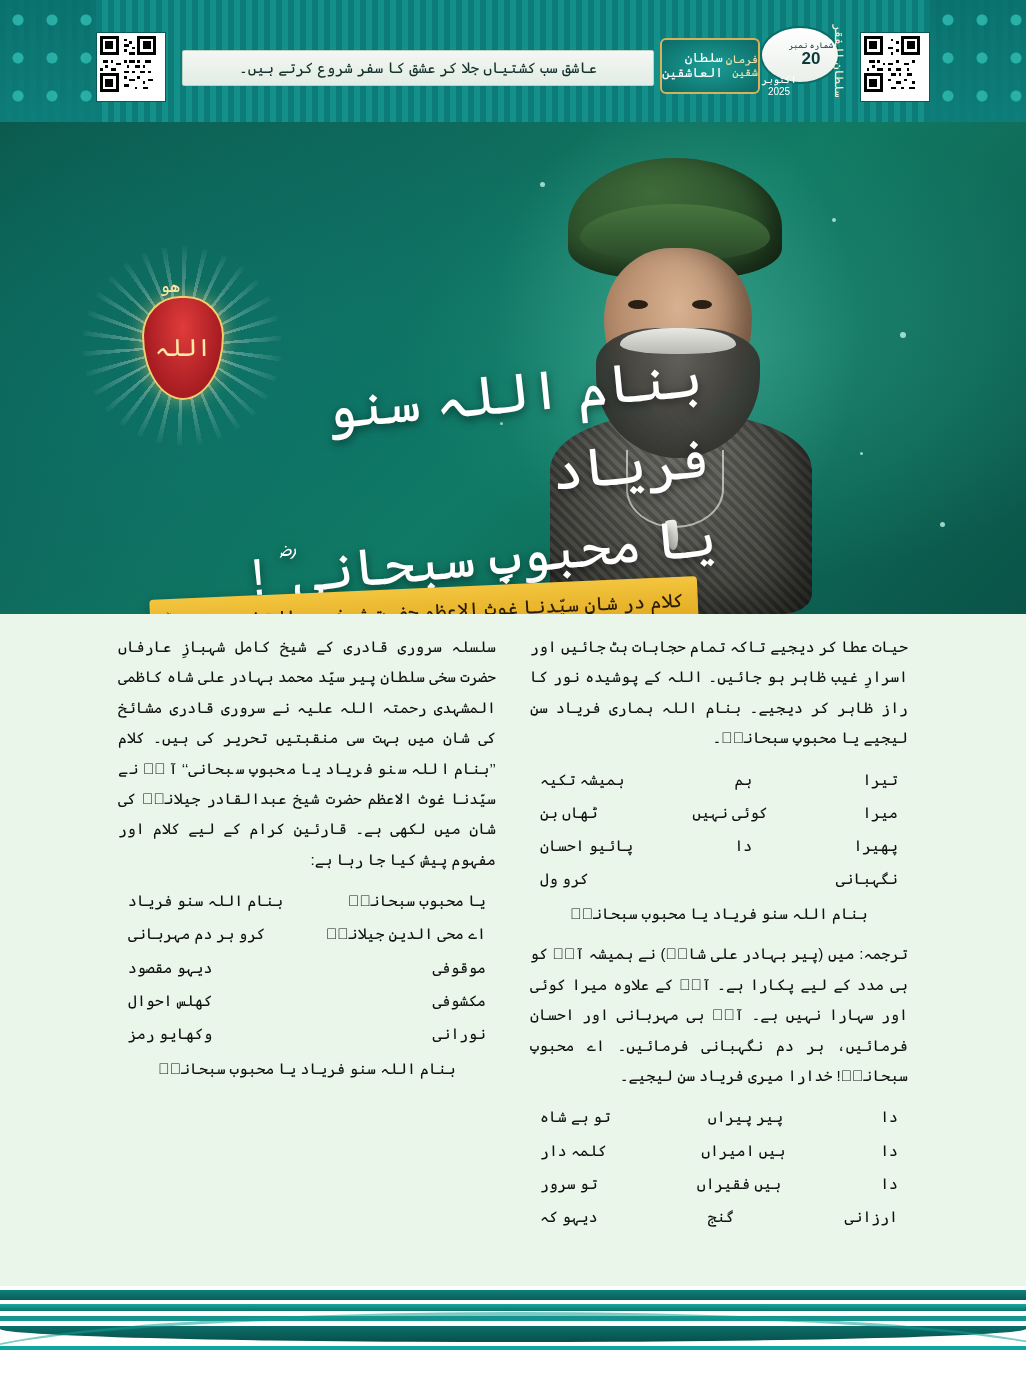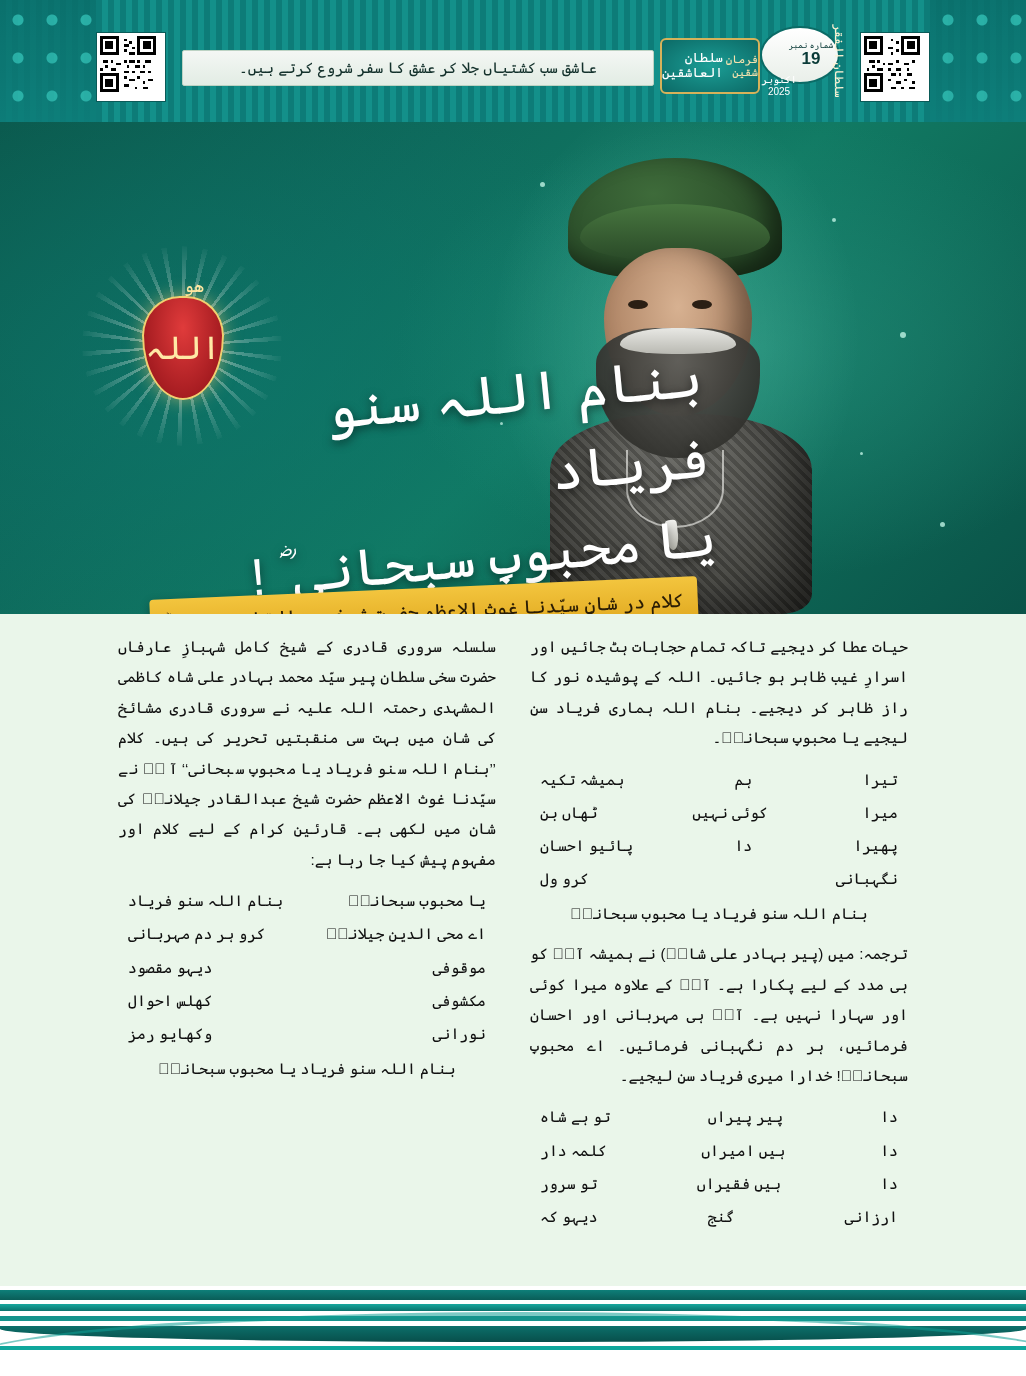--- a/index.html
+++ b/index.html
@@ -163,26 +163,26 @@
     -webkit-mask:radial-gradient(circle,rgba(0,0,0,1) 22%,rgba(0,0,0,.25) 62%,transparent 74%);
             mask:radial-gradient(circle,rgba(0,0,0,1) 22%,rgba(0,0,0,.25) 62%,transparent 74%);
     opacity:.75;
   }
   .ism-core{
     position:absolute;left:34px;top:24px;width:78px;height:100px;
     background:radial-gradient(ellipse at 50% 30%,#e03b3b,#8d0f16);
     border:2px solid #f0d071;
     border-radius:46% 46% 50% 50%/38% 38% 62% 62%;
     display:flex;align-items:center;justify-content:center;
-    color:#ffe9a6;font-size:32px;direction:rtl;
+    color:#ffe9a6;font-size:24px;direction:rtl;
     box-shadow:0 0 18px rgba(255,210,120,.55);
   }
   .ism-top{
     position:absolute;left:52px;top:4px;width:44px;height:26px;color:#ffe9a6;font-size:17px;
-    text-align:right;direction:rtl;
+    text-align:left;direction:rtl;
   }
 
   .hero-title{
     position:absolute;left:210px;top:236px;width:500px;text-align:right;direction:rtl;
     color:#ffffff;font-size:54px;line-height:1.5;
     text-shadow:0 3px 10px rgba(0,0,0,.5);
     transform:rotate(-5deg);
   }
   .hero-title .l2{font-size:52px;}
   .hero-sub{
@@ -342,21 +342,21 @@
 
     <div class="head-title-bar">عاشق سب کشتیاں جلا کر عشق کا سفر شروع کرتے ہیں۔</div>
 
     <div class="badge-mag">
       <span class="l1">فرمانِ شقین</span>
       <span class="l2">سلطان العاشقین</span>
     </div>
 
     <div class="issue-circle">
       <span class="t">شمارہ نمبر</span>
-      <span class="n">19</span>
+      <span class="n">20</span>
     </div>
     <div class="issue-month">
       <div>اکتوبر</div>
       <div>2025</div>
     </div>
 
     <div class="brand-right">سلطان الفقر</div>
   </div>
 
   <div class="hero">

